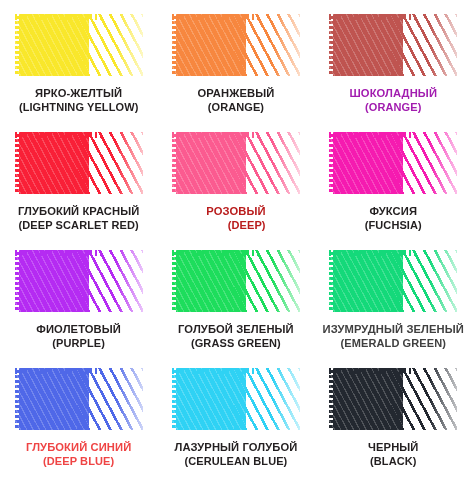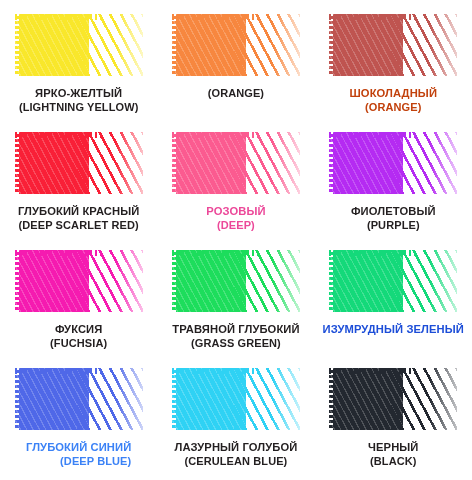--- a/index.html
+++ b/index.html
@@ -136,30 +136,31 @@
         <div class="label-en">(LIGHTNING YELLOW)</div>
       </div>
     </div>
     <div class="swatch-cell">
       <div class="swatch-mark" style="color: rgb(247, 135, 63);">
         <div class="mark-body"></div>
         <div class="mark-tail"></div>
         <div class="mark-top"></div>
       </div>
       <div class="swatch-labels" style="color: rgb(35, 31, 32);">
+        <div class="label-ru">ОРАНЖЕВЫЙ</div>
         <div class="label-en">(ORANGE)</div>
       </div>
     </div>
     <div class="swatch-cell">
       <div class="swatch-mark" style="color: rgb(191, 84, 80);">
         <div class="mark-body"></div>
         <div class="mark-tail"></div>
         <div class="mark-top"></div>
       </div>
-      <div class="swatch-labels" style="color: #c2410c;">
+      <div class="swatch-labels" style="color: #a21caf;">
         <div class="label-ru">ШОКОЛАДНЫЙ</div>
         <div class="label-en">(ORANGE)</div>
       </div>
     </div>
     <div class="swatch-cell">
       <div class="swatch-mark" style="color: rgb(249, 32, 55);">
         <div class="mark-body"></div>
         <div class="mark-tail"></div>
         <div class="mark-top"></div>
       </div>
@@ -167,75 +168,76 @@
         <div class="label-ru">ГЛУБОКИЙ КРАСНЫЙ</div>
         <div class="label-en">(DEEP SCARLET RED)</div>
       </div>
     </div>
     <div class="swatch-cell">
       <div class="swatch-mark" style="color: rgb(251, 91, 144);">
         <div class="mark-body"></div>
         <div class="mark-tail"></div>
         <div class="mark-top"></div>
       </div>
-      <div class="swatch-labels" style="color: #ec4899;">
+      <div class="swatch-labels" style="color: #b91c1c; text-align: right;">
         <div class="label-ru">РОЗОВЫЙ</div>
         <div class="label-en">(DEEP)</div>
       </div>
     </div>
     <div class="swatch-cell">
+      <div class="swatch-mark" style="color: rgb(245, 27, 176);">
+        <div class="mark-body"></div>
+        <div class="mark-tail"></div>
+        <div class="mark-top"></div>
+      </div>
+      <div class="swatch-labels" style="color: rgb(35, 31, 32);">
+        <div class="label-ru">ФУКСИЯ</div>
+        <div class="label-en">(FUCHSIA)</div>
+      </div>
+    </div>
+    <div class="swatch-cell">
       <div class="swatch-mark" style="color: rgb(181, 43, 242);">
         <div class="mark-body"></div>
         <div class="mark-tail"></div>
         <div class="mark-top"></div>
       </div>
       <div class="swatch-labels" style="color: rgb(35, 31, 32);">
         <div class="label-ru">ФИОЛЕТОВЫЙ</div>
         <div class="label-en">(PURPLE)</div>
       </div>
     </div>
     <div class="swatch-cell">
-      <div class="swatch-mark" style="color: rgb(245, 27, 176);">
-        <div class="mark-body"></div>
-        <div class="mark-tail"></div>
-        <div class="mark-top"></div>
-      </div>
-      <div class="swatch-labels" style="color: rgb(35, 31, 32);">
-        <div class="label-ru">ФУКСИЯ</div>
-        <div class="label-en">(FUCHSIA)</div>
-      </div>
-    </div>
-    <div class="swatch-cell">
       <div class="swatch-mark" style="color: rgb(29, 221, 92);">
         <div class="mark-body"></div>
         <div class="mark-tail"></div>
         <div class="mark-top"></div>
       </div>
       <div class="swatch-labels" style="color: rgb(35, 31, 32);">
-        <div class="label-ru">ТРАВЯНОЙ ГЛУБОКИЙ</div>
+        <div class="label-ru">ГОЛУБОЙ ЗЕЛЕНЫЙ</div>
         <div class="label-en">(GRASS GREEN)</div>
       </div>
     </div>
     <div class="swatch-cell">
       <div class="swatch-mark" style="color: rgb(20, 217, 122);">
         <div class="mark-body"></div>
         <div class="mark-tail"></div>
         <div class="mark-top"></div>
       </div>
-      <div class="swatch-labels" style="color: #1d4ed8;">
+      <div class="swatch-labels" style="color: #404040;">
         <div class="label-ru">ИЗУМРУДНЫЙ ЗЕЛЕНЫЙ</div>
+        <div class="label-en">(EMERALD GREEN)</div>
       </div>
     </div>
     <div class="swatch-cell">
       <div class="swatch-mark" style="color: rgb(79, 104, 232);">
         <div class="mark-body"></div>
         <div class="mark-tail"></div>
         <div class="mark-top"></div>
       </div>
-      <div class="swatch-labels" style="color: #3b82f6; text-align: right;">
+      <div class="swatch-labels" style="color: #ef4444;">
         <div class="label-ru">ГЛУБОКИЙ СИНИЙ</div>
         <div class="label-en">(DEEP BLUE)</div>
       </div>
     </div>
     <div class="swatch-cell">
       <div class="swatch-mark" style="color: rgb(47, 210, 244);">
         <div class="mark-body"></div>
         <div class="mark-tail"></div>
         <div class="mark-top"></div>
       </div>

